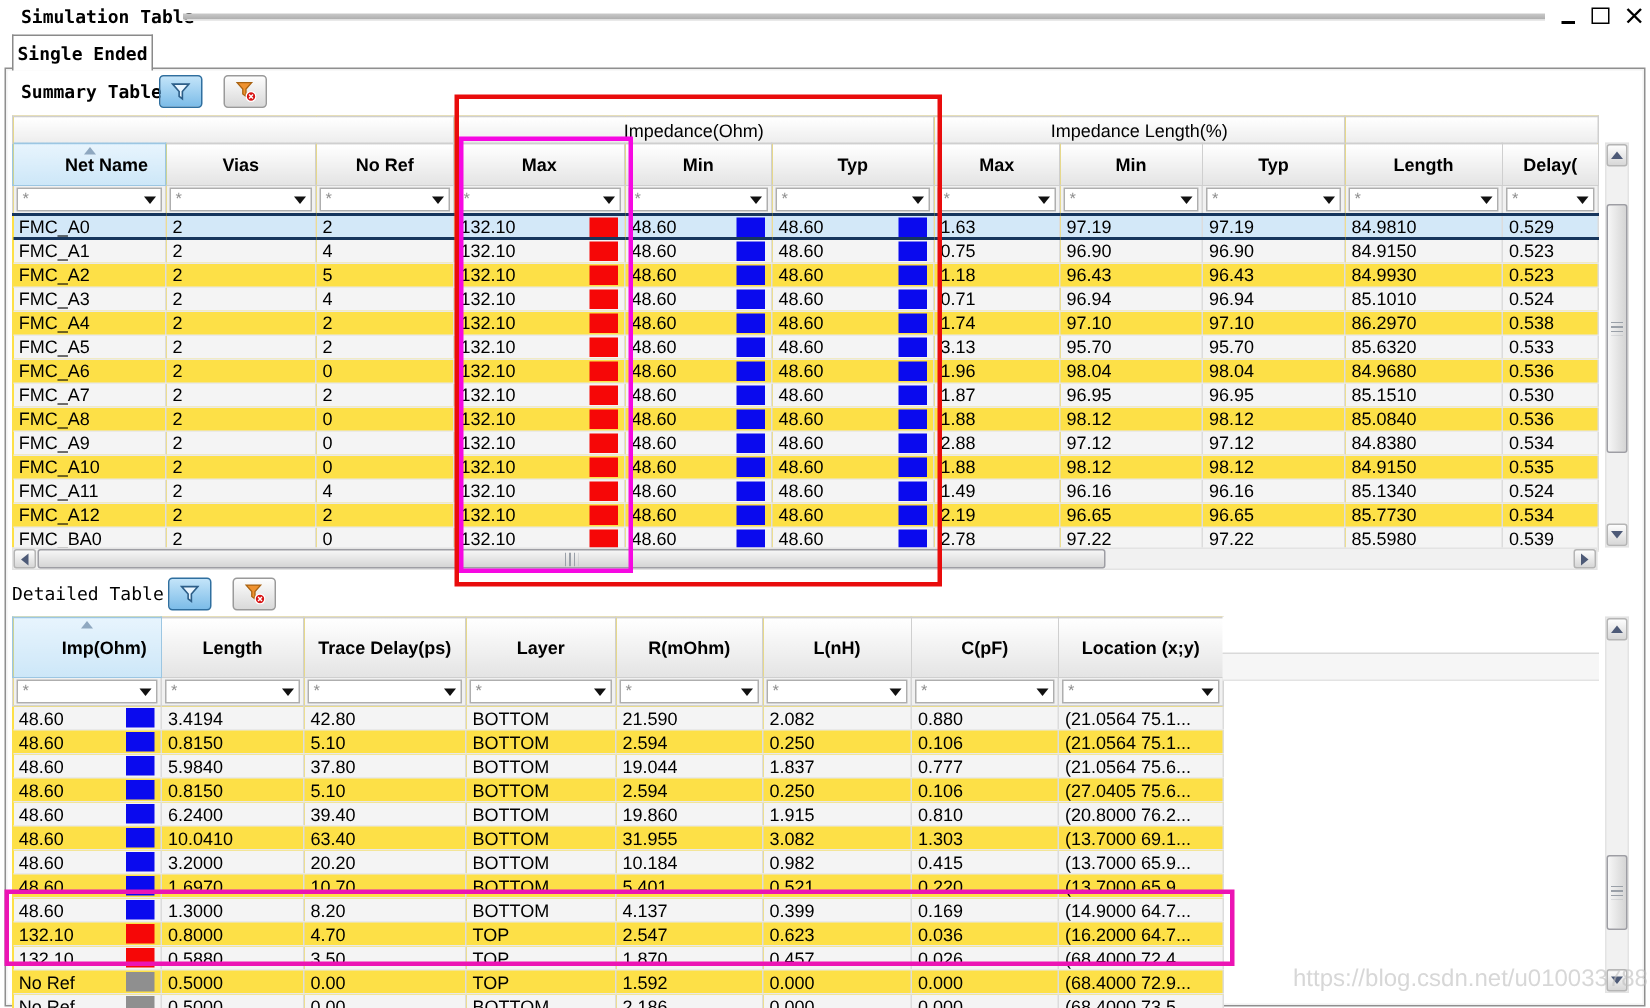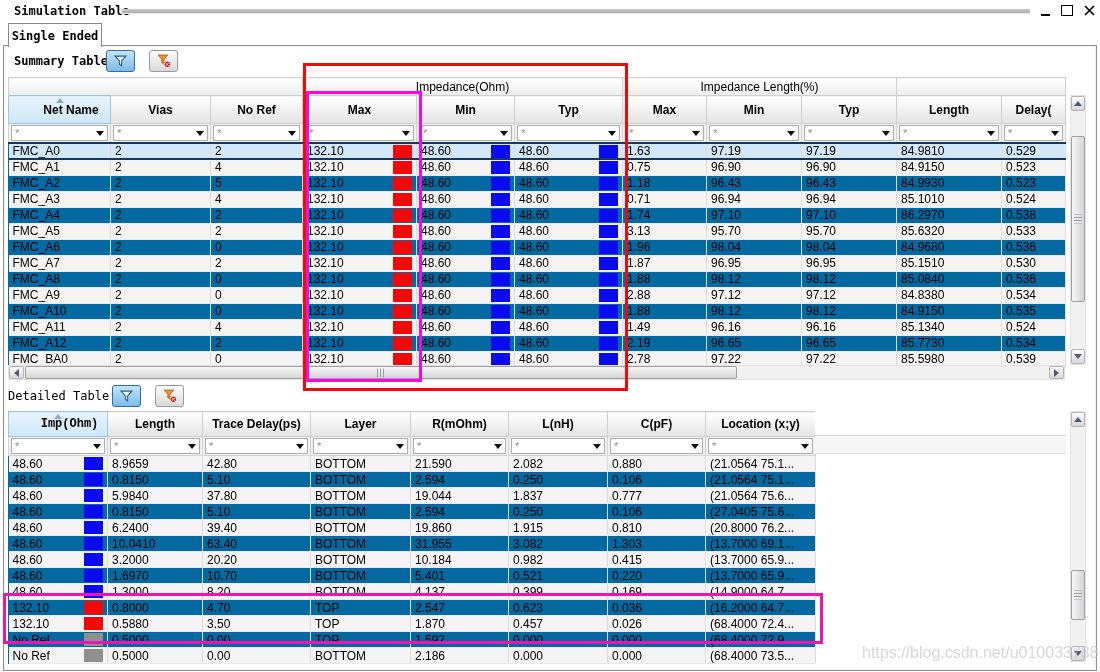--- a/index.html
+++ b/index.html
@@ -22,21 +22,21 @@
       justify-content:center;font-family:"DejaVu Sans Mono",monospace;font-weight:bold;font-size:12px;}
   .panel{position:absolute;left:3px;top:45px;width:1092px;height:624px;background:#fff;
       border:1px solid #8f8f8f;box-shadow:inset 0 0 0 1px #f2f2f2;}
   .section-label{position:absolute;font-family:"DejaVu Sans Mono",monospace;font-size:12px;}
   
   .tool-btn{position:absolute;width:27px;height:20px;border-radius:3px;display:flex;
       align-items:center;justify-content:center;cursor:pointer;}
   .tool-btn.blue{background:linear-gradient(180deg,#c3e4f9,#7cbce8);border:1px solid #2f6f9f;}
   .tool-btn.plain{background:linear-gradient(180deg,#fdfdfd,#d9d9d9);border:1px solid #9a9a9a;}
   
-  table.grid{border-collapse:collapse;table-layout:fixed;background:#0369a1;}
+  table.grid{border-collapse:collapse;table-layout:fixed;background:#fde047;}
   table.grid td,table.grid th{overflow:hidden;white-space:nowrap;box-sizing:border-box;}
   .grid .group-row td{height:18px;font-size:12px;text-align:center;
       background:linear-gradient(180deg,#ffffff,#ededed);border:1px solid #cfcfcf;border-bottom:none;}
   .grid .head-row th{height:28px;font-size:12px;font-weight:bold;text-align:center;
       background:linear-gradient(180deg,#ffffff,#e4e4e4);border:1px solid #cfcfcf;position:relative;}
   .grid .head-row th.sorted{background:linear-gradient(180deg,#e7f4fd,#cde7f8);border-color:#9cc6e2;padding-left:24px;}
   .sort-arrow{position:absolute;top:2px;left:50%;transform:translateX(-50%);width:0;height:0;
       border-left:4px solid transparent;border-right:4px solid transparent;border-bottom:5px solid #8fa8c0;}
   .grid .filter-row td{height:18px;background:#f1f1f1;border:1px solid #d4d4d4;padding:1px 2px;}
   .filter-box{height:14px;background:#fff;border:1px solid #aeaeae;display:flex;align-items:center;
@@ -658,21 +658,21 @@
       <col style="width:95px">
       <col style="width:108px">
       <col style="width:100px">
     <col style="width:98px">
       <col style="width:99px">
       <col style="width:98px">
       <col style="width:110px">
   </colgroup>
   <thead>
     <tr class="head-row">
-      <th class="sorted" style="height:25px;font-family:Liberation Mono, monospace;"><span class="sort-arrow"></span><span>Imp(Ohm)</span></th>
+      <th class="sorted" style="height:40px;"><span class="sort-arrow"></span><span>Imp(Ohm)</span></th>
       <th style="height:25px;"><span>Length</span></th>
       <th style="height:25px;"><span>Trace Delay(ps)</span></th>
       <th style="height:25px;"><span>Layer</span></th>
       <th style="height:25px;"><span>R(mOhm)</span></th>
       <th style="height:25px;"><span>L(nH)</span></th>
       <th style="height:25px;"><span>C(pF)</span></th>
       <th style="height:25px;"><span>Location (x;y)</span></th>
     </tr>
     <tr class="filter-row" id="detailed-filter-row">
         <td>
@@ -726,21 +726,21 @@
       </tr>
   </thead>
   <tbody id="detailed-tbody">
       <tr class="alt-b">
         <td class="bar-cell">
           <div class="cellwrap">
             <span>48.60</span>
             <span class="bar" style="background: rgb(10, 10, 238);"></span>
           </div>
         </td>
-        <td>8.9659</td>
+        <td>3.4194</td>
         <td>42.80</td>
         <td>BOTTOM</td>
         <td>21.590</td>
         <td>2.082</td>
         <td>0.880</td>
         <td>(21.0564 75.1...</td>
       </tr>
       <tr class="alt-b">
         <td class="bar-cell">
           <div class="cellwrap">

